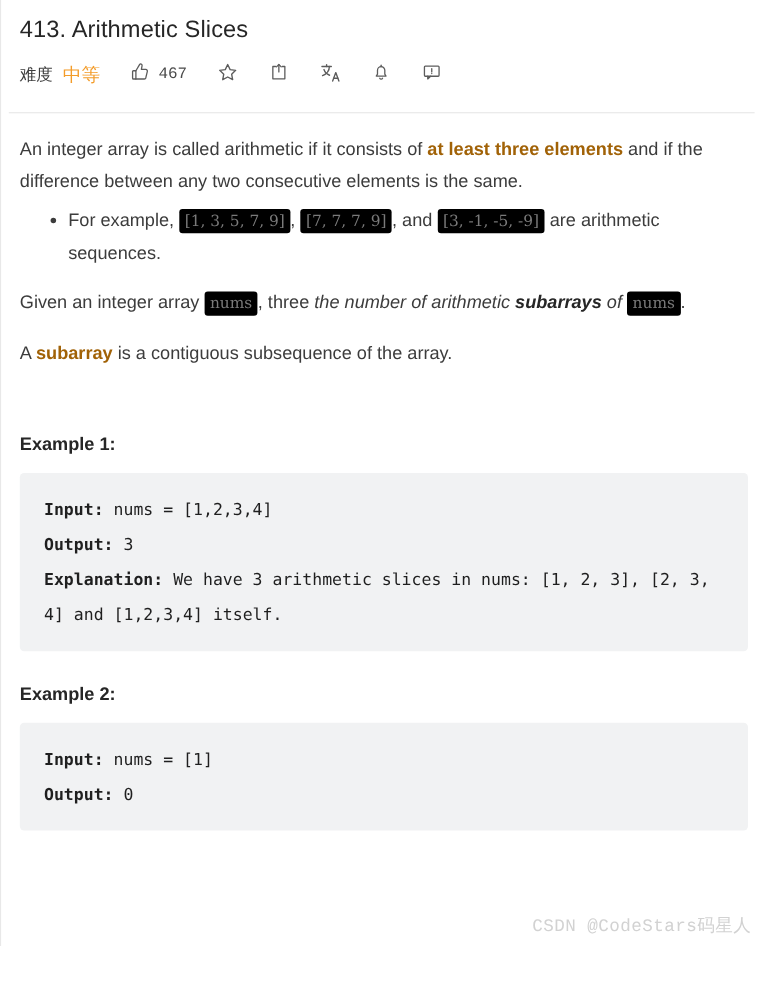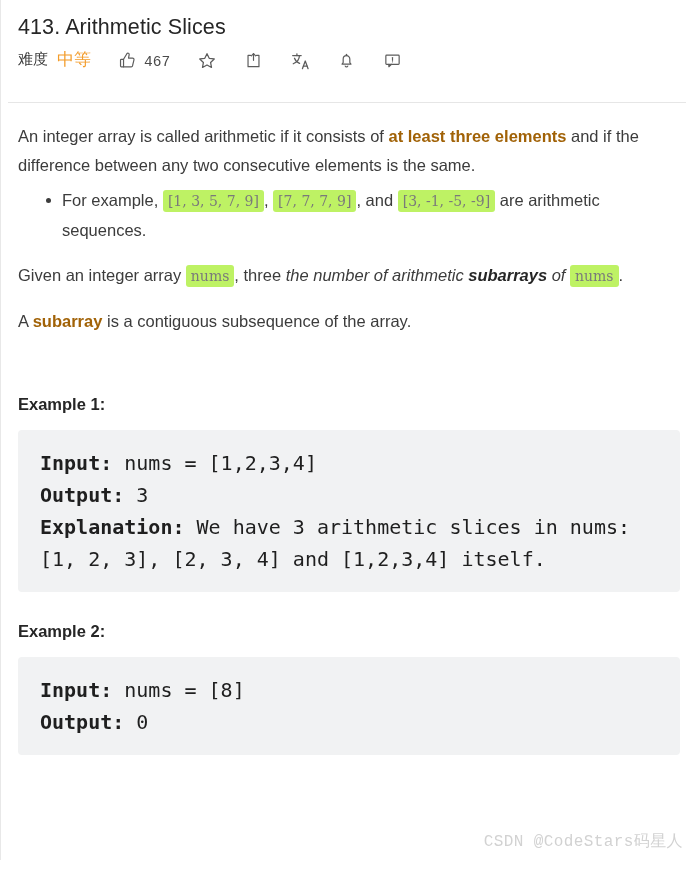--- a/index.html
+++ b/index.html
@@ -33,21 +33,21 @@
     padding: 12px 0 0 17px;
     font-size: 21.5px;
     font-weight: 400;
     line-height: 30px;
     color: #262626;
     letter-spacing: 0.1px;
   }
 
   .meta-row {
     display: flex;
-    align-items: flex-start;
+    align-items: center;
     padding: 9px 0 0 17px;
     height: 34px;
   }
   .difficulty-label {
     font-size: 15px;
     color: #3c3c3c;
     line-height: 1;
   }
   .difficulty-value {
     font-size: 17px;
@@ -109,21 +109,21 @@
     top: 12px;
     width: 5px;
     height: 5px;
     border-radius: 50%;
     background: #3c3c3c;
   }
 
   code.inline {
     font-family: "DejaVu Serif", "Liberation Serif", serif;
     font-size: 14px;
-    background: #bef264;
+    background: #000000;
     color: #7a7a7a;
     padding: 3px 5px;
     border-radius: 3px;
     white-space: pre;
   }
 
   
   h4.example-heading {
     margin: 0;
     padding-top: 27px;
@@ -132,21 +132,21 @@
     color: #262626;
     line-height: 24px;
   }
 
   pre.code-block {
     margin: 14px 0 0 0;
     background: #f1f2f3;
     border-radius: 4px;
     padding: 17px 20px 17px 22px;
     font-family: "DejaVu Sans Mono", "Liberation Mono", monospace;
-    font-size: 20px;
+    font-size: 15px;
     line-height: 32px;
     color: #1f1f1f;
     white-space: pre-wrap;
     word-break: break-word;
   }
   pre.code-block .kw { font-weight: 700; }
 
   
   .watermark {
     position: absolute;
@@ -248,20 +248,20 @@
     <p class="para tight"><span>Given an integer array </span><code class="inline">nums</code><span>, three </span><em>the number of arithmetic </em><span class="bolditalic">subarrays</span><em> of </em><code class="inline">nums</code><span>.</span></p>
 
     <p class="para tight"><span>A </span><strong>subarray</strong><span> is a contiguous subsequence of the array.</span></p>
 
     <h4 class="example-heading" style="padding-top:56px;">Example 1:</h4>
     <pre class="code-block"><span class="kw">Input:</span><span> nums = [1,2,3,4]</span>
 <span class="kw">Output:</span><span> 3</span>
 <span class="kw">Explanation:</span><span> We have 3 arithmetic slices in nums: [1, 2, 3], [2, 3, 4] and [1,2,3,4] itself.</span></pre>
 
     <h4 class="example-heading">Example 2:</h4>
-    <pre class="code-block"><span class="kw">Input:</span><span> nums = [8]</span>
+    <pre class="code-block"><span class="kw">Input:</span><span> nums = [1]</span>
 <span class="kw">Output:</span><span> 0</span></pre>
 
   </div>
 
   <div class="watermark">CSDN @CodeStars码星人</div>
 
 </div>
 
 </body></html>

